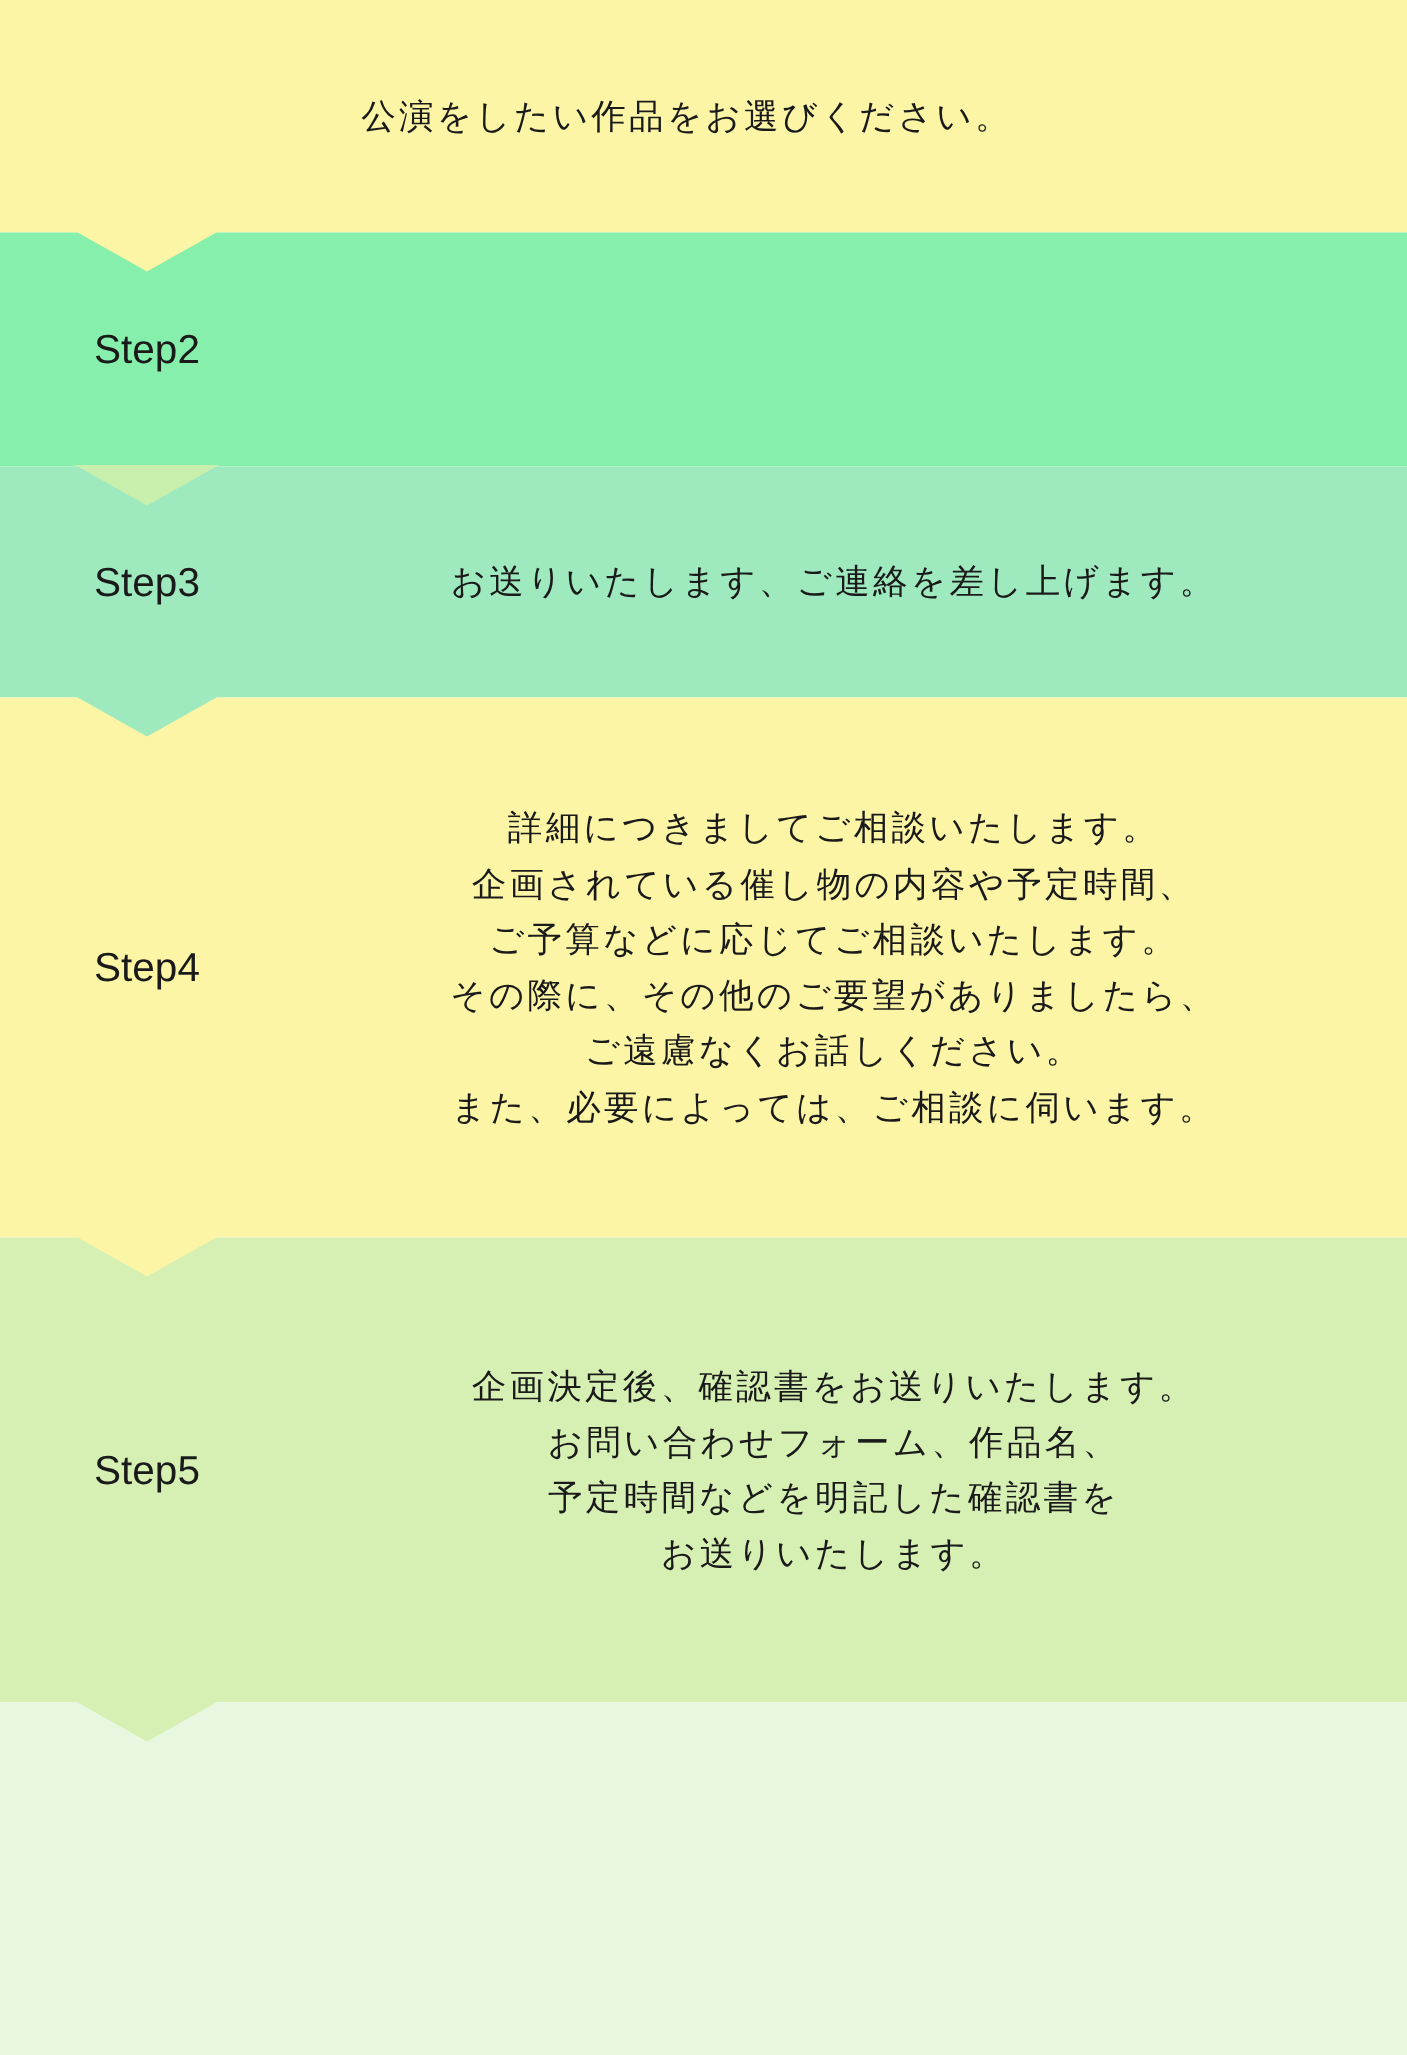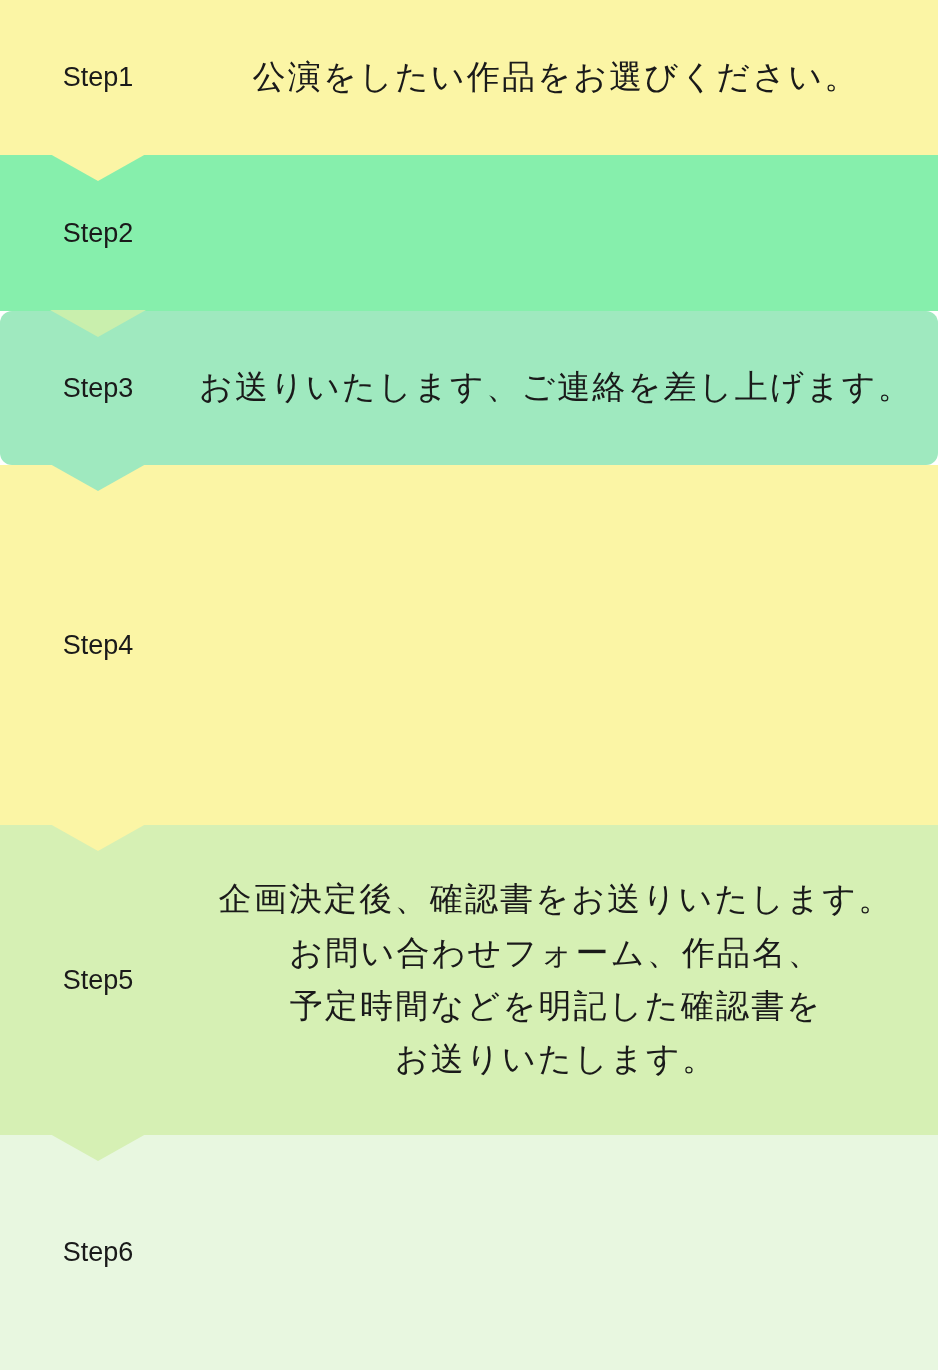--- a/index.html
+++ b/index.html
@@ -35,21 +35,21 @@
     color: #1a1a1a;
     font-family: "Liberation Sans", "DejaVu Sans", sans-serif;
     letter-spacing: 0px;
     line-height: 1.2;
   }
   .step-body {
     flex: 1 1 auto;
     padding-right: 22px;
     text-align: center;
     font-family: "Liberation Serif", "DejaVu Serif", serif;
-    font-size: 33px;
+    font-size: 23px;
     line-height: 1.62;
     color: #1a1a1a;
     letter-spacing: 2.2px;
     white-space: pre-line;
   }
   
   .notch {
     position: absolute;
     left: 50px;
     bottom: -26px;
@@ -65,51 +65,55 @@
     border-left: 48px solid transparent;
     border-right: 48px solid transparent;
     border-top: 27px solid currentColor;
   }
 </style>
 </head>
 <body>
 
 <div id="flow">
     <div class="step" style="background: rgb(251, 245, 165); height: 155px;">
-      <div class="step-label">Step1</div>
       <div class="step-body">公演をしたい作品をお選びください。</div>
       <div class="notch" style="color: rgb(251, 245, 165);">
         <i></i>
       </div>
     </div>
     <div class="step" style="background: #86efac; height: 156px;">
       <div class="step-label">Step2</div>
       <div class="notch" style="color: rgb(201, 239, 173);">
         <i></i>
       </div>
     </div>
-    <div class="step" style="background: rgb(159, 233, 191); height: 154px; border-radius: 12px;">
+    <div class="step" style="background: rgb(159, 233, 191); height: 154px;">
       <div class="step-label">Step3</div>
       <div class="step-body">お送りいたします、ご連絡を差し上げます。</div>
       <div class="notch" style="color: rgb(159, 233, 191);">
         <i></i>
       </div>
     </div>
     <div class="step" style="background: rgb(251, 245, 165); height: 360px;">
       <div class="step-label">Step4</div>
+      <div class="step-body">詳細につきましてご相談いたします。
+企画されている催し物の内容や予定時間、
+ご予算などに応じてご相談いたします。
+その際に、その他のご要望がありましたら、
+ご遠慮なくお話しください。
+また、必要によっては、ご相談に伺います。</div>
       <div class="notch" style="color: rgb(251, 245, 165);">
         <i></i>
       </div>
     </div>
     <div class="step" style="background: rgb(214, 240, 180); height: 310px;">
       <div class="step-label">Step5</div>
       <div class="step-body">企画決定後、確認書をお送りいたします。
 お問い合わせフォーム、作品名、
 予定時間などを明記した確認書を
 お送りいたします。</div>
       <div class="notch" style="color: rgb(214, 240, 180);">
         <i></i>
       </div>
     </div>
     <div class="step" style="background: rgb(232, 247, 224); height: 235px;">
-      <div class="step-label">Step6</div>
     </div>
   </div>
 
 </body></html>

